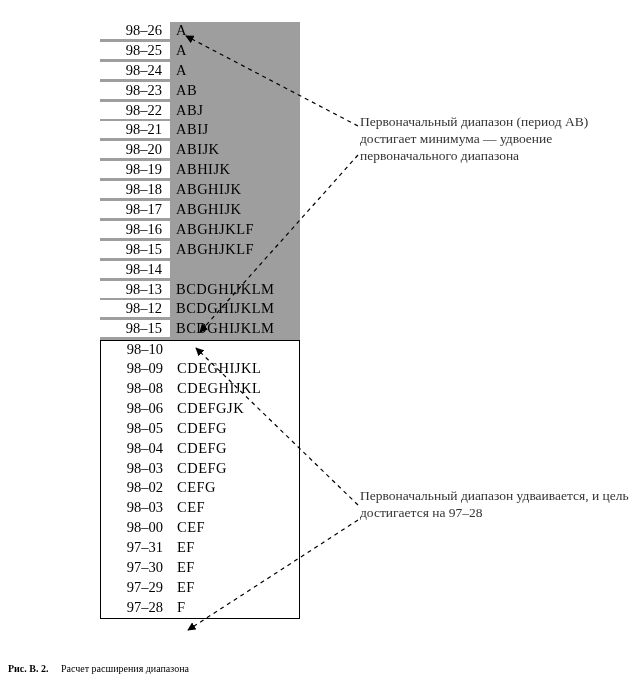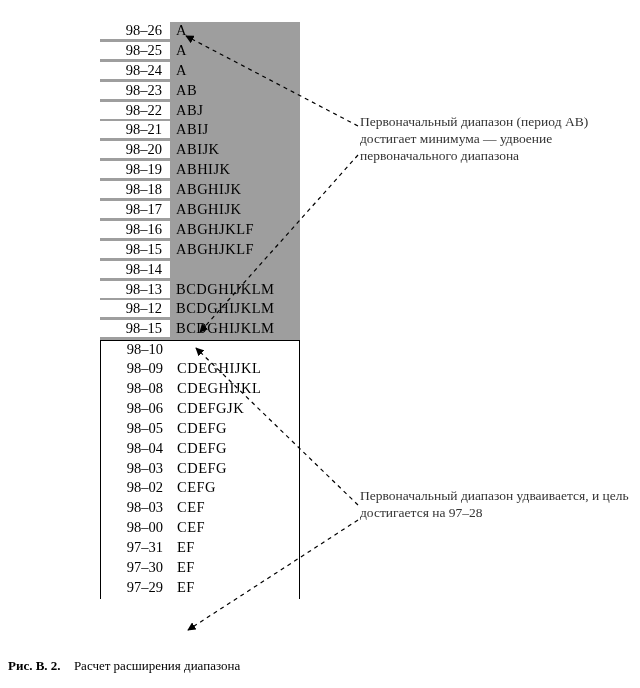--- a/index.html
+++ b/index.html
@@ -53,21 +53,21 @@
     left: 360px;
     width: 280px;
     font-size: 13.5px;
     line-height: 1.25;
     color: #333;
   }
   .caption {
     position: absolute;
     left: 8px;
     bottom: 14px;
-    font-size: 13px;
+    font-size: 10px;
   }
   .caption .lbl { font-weight: bold; margin-right: 10px; }
   svg.overlay {
     position: absolute;
     left: 0;
     top: 0;
     width: 640px;
     height: 688px;
     pointer-events: none;
   }
@@ -184,20 +184,24 @@
         <div class="key">97–31</div>
         <div class="val">EF</div>
       </div>
       <div class="row boxed">
         <div class="key">97–30</div>
         <div class="val">EF</div>
       </div>
       <div class="row boxed">
         <div class="key">97–29</div>
         <div class="val">EF</div>
+      </div>
+      <div class="row boxed last">
+        <div class="key">97–28</div>
+        <div class="val">F</div>
       </div>
     </div>
 
   <div class="ann" style="top:114px">Первоначальный диапазон (период AB) достигает минимума — удвоение первоначального диапазона</div>
   <div class="ann" style="top:488px">Первоначальный диапазон удваивается, и цель достигается на 97–28</div>
 
   <svg class="overlay" viewBox="0 0 640 688">
     <defs>
       <marker id="ah" viewBox="0 0 10 10" refX="9" refY="5" markerWidth="7" markerHeight="7" orient="auto-start-reverse">
         <path d="M0,0 L10,5 L0,10 z" fill="#000"></path>

